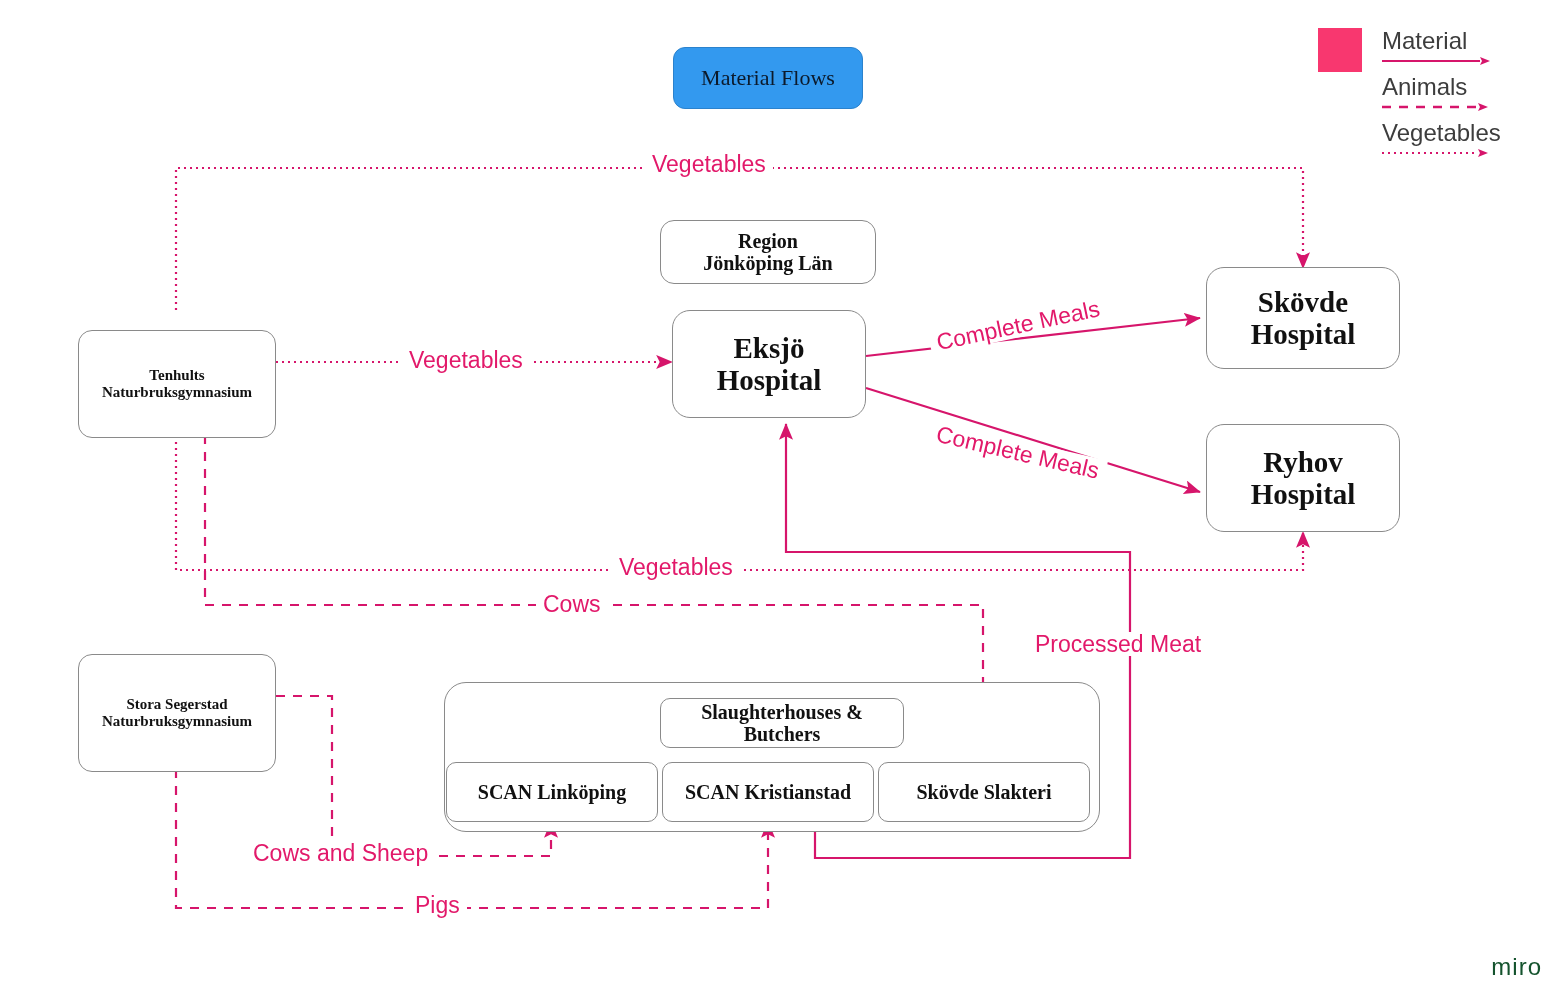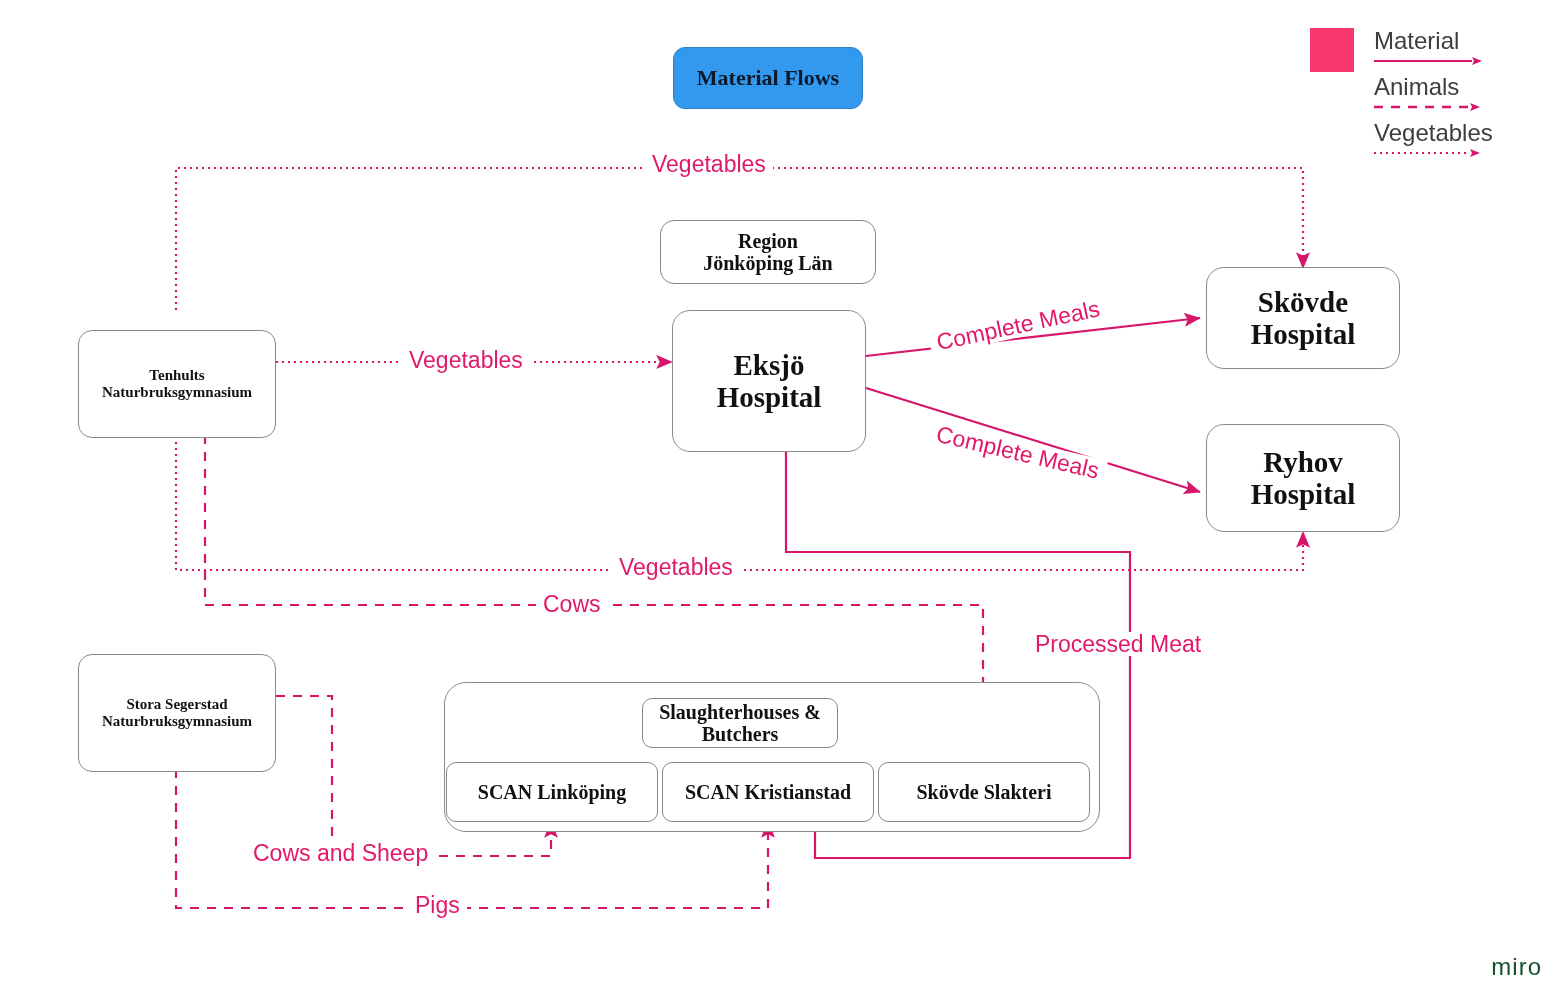--- a/index.html
+++ b/index.html
@@ -53,21 +53,21 @@
   .title-box {
     position: absolute;
     box-sizing: border-box;
     background: #3399ef;
     border: 1px solid #2b82cd;
     border-radius: 12px;
     display: flex;
     align-items: center;
     justify-content: center;
     font-family: "Liberation Serif", serif;
-    font-weight: bold;
+    font-weight: normal;
     font-size: 22px;
     color: #0c1a2b;
     z-index: 4;
   }
   .edge-label {
     position: absolute;
     color: #e2196a;
     font-family: "Liberation Sans", sans-serif;
     font-size: 23px;
     white-space: nowrap;
@@ -81,20 +81,21 @@
   .legend {
     position: absolute;
     left: 1310px;
     top: 28px;
     z-index: 6;
   }
   .legend-row {
     display: flex;
     align-items: flex-start;
     height: 46px;
+    margin-left: 8px;
   }
   .legend-swatch {
     width: 44px;
     height: 44px;
     background: #f8376f;
     margin-right: 20px;
   }
   .legend-spacer { width: 44px; margin-right: 20px; }
   .legend-text {
     color: #3d3d3d;
@@ -196,21 +197,21 @@
     </div>
   </div>
 
   <div class="node med" style="left:660px; top:220px; width:216px; height:64px;font-family:Liberation Serif, serif;">
     <div>
       <div>Region</div>
       <div>Jönköping Län</div>
     </div>
   </div>
 
-  <div class="node big" style="left:672px; top:310px; width:194px; height:142px;">
+  <div class="node big" style="left:672px; top:310px; width:194px; height:108px;">
     <div>
       <div>Eksjö</div>
       <div>Hospital</div>
     </div>
   </div>
 
   <div class="node big" style="left:1206px; top:267px; width:194px; height:102px;">
     <div>
       <div>Skövde</div>
       <div>Hospital</div>
@@ -219,21 +220,21 @@
 
   <div class="node big" style="left:1206px; top:424px; width:194px; height:108px;">
     <div>
       <div>Ryhov</div>
       <div>Hospital</div>
     </div>
   </div>
 
   <div class="group-box" style="left:444px; top:682px; width:656px; height:150px;"></div>
 
-  <div class="node sub" style="left:642px; top:698px; width:196px; height:50px;">
+  <div class="node sub" style="left:660px; top:698px; width:244px; height:50px;">
     <div>
       <div>Slaughterhouses &amp;</div>
       <div>Butchers</div>
     </div>
   </div>
 
   <div class="node sub" style="left:662px; top:762px; width:212px; height:60px;">SCAN Kristianstad</div>
   <div class="node sub" style="left:446px; top:762px; width:212px; height:60px;">SCAN Linköping</div>
   <div class="node sub" style="left:878px; top:762px; width:212px; height:60px;">Skövde Slakteri</div>
 

